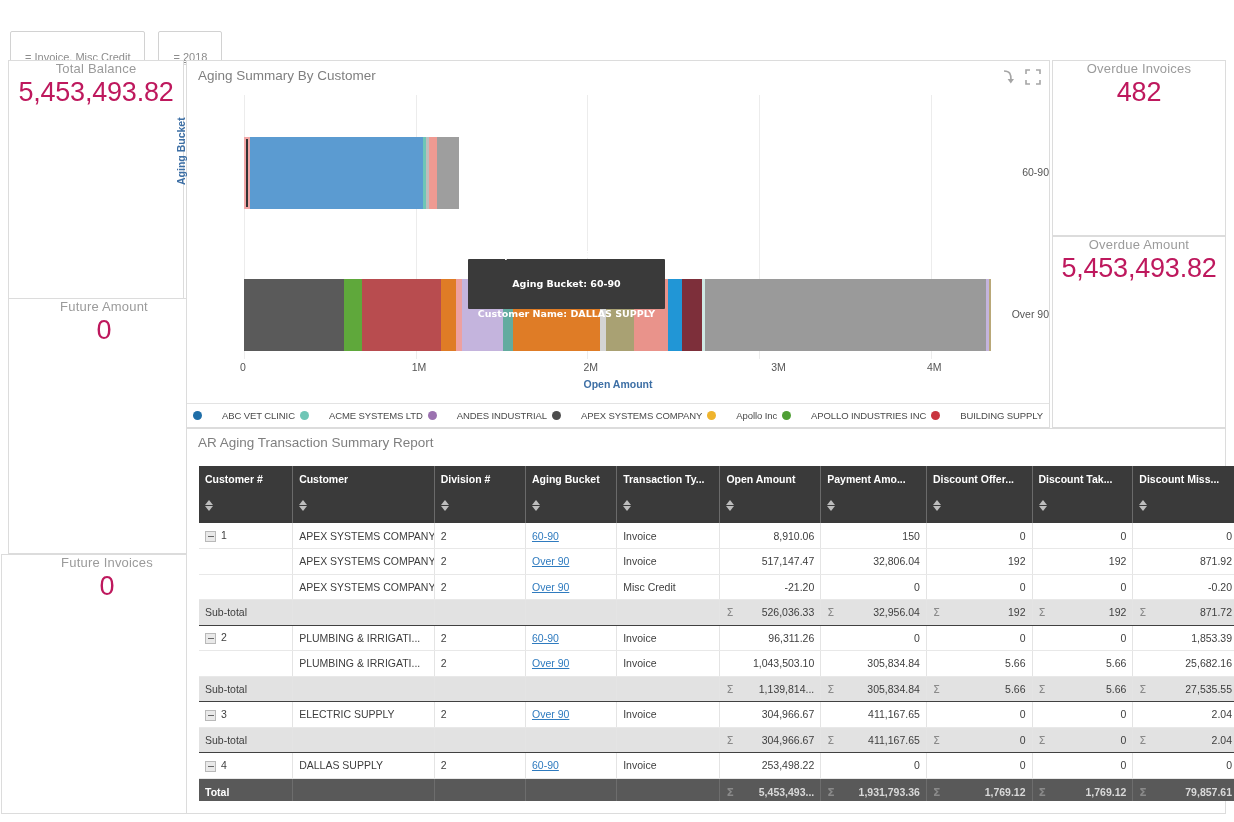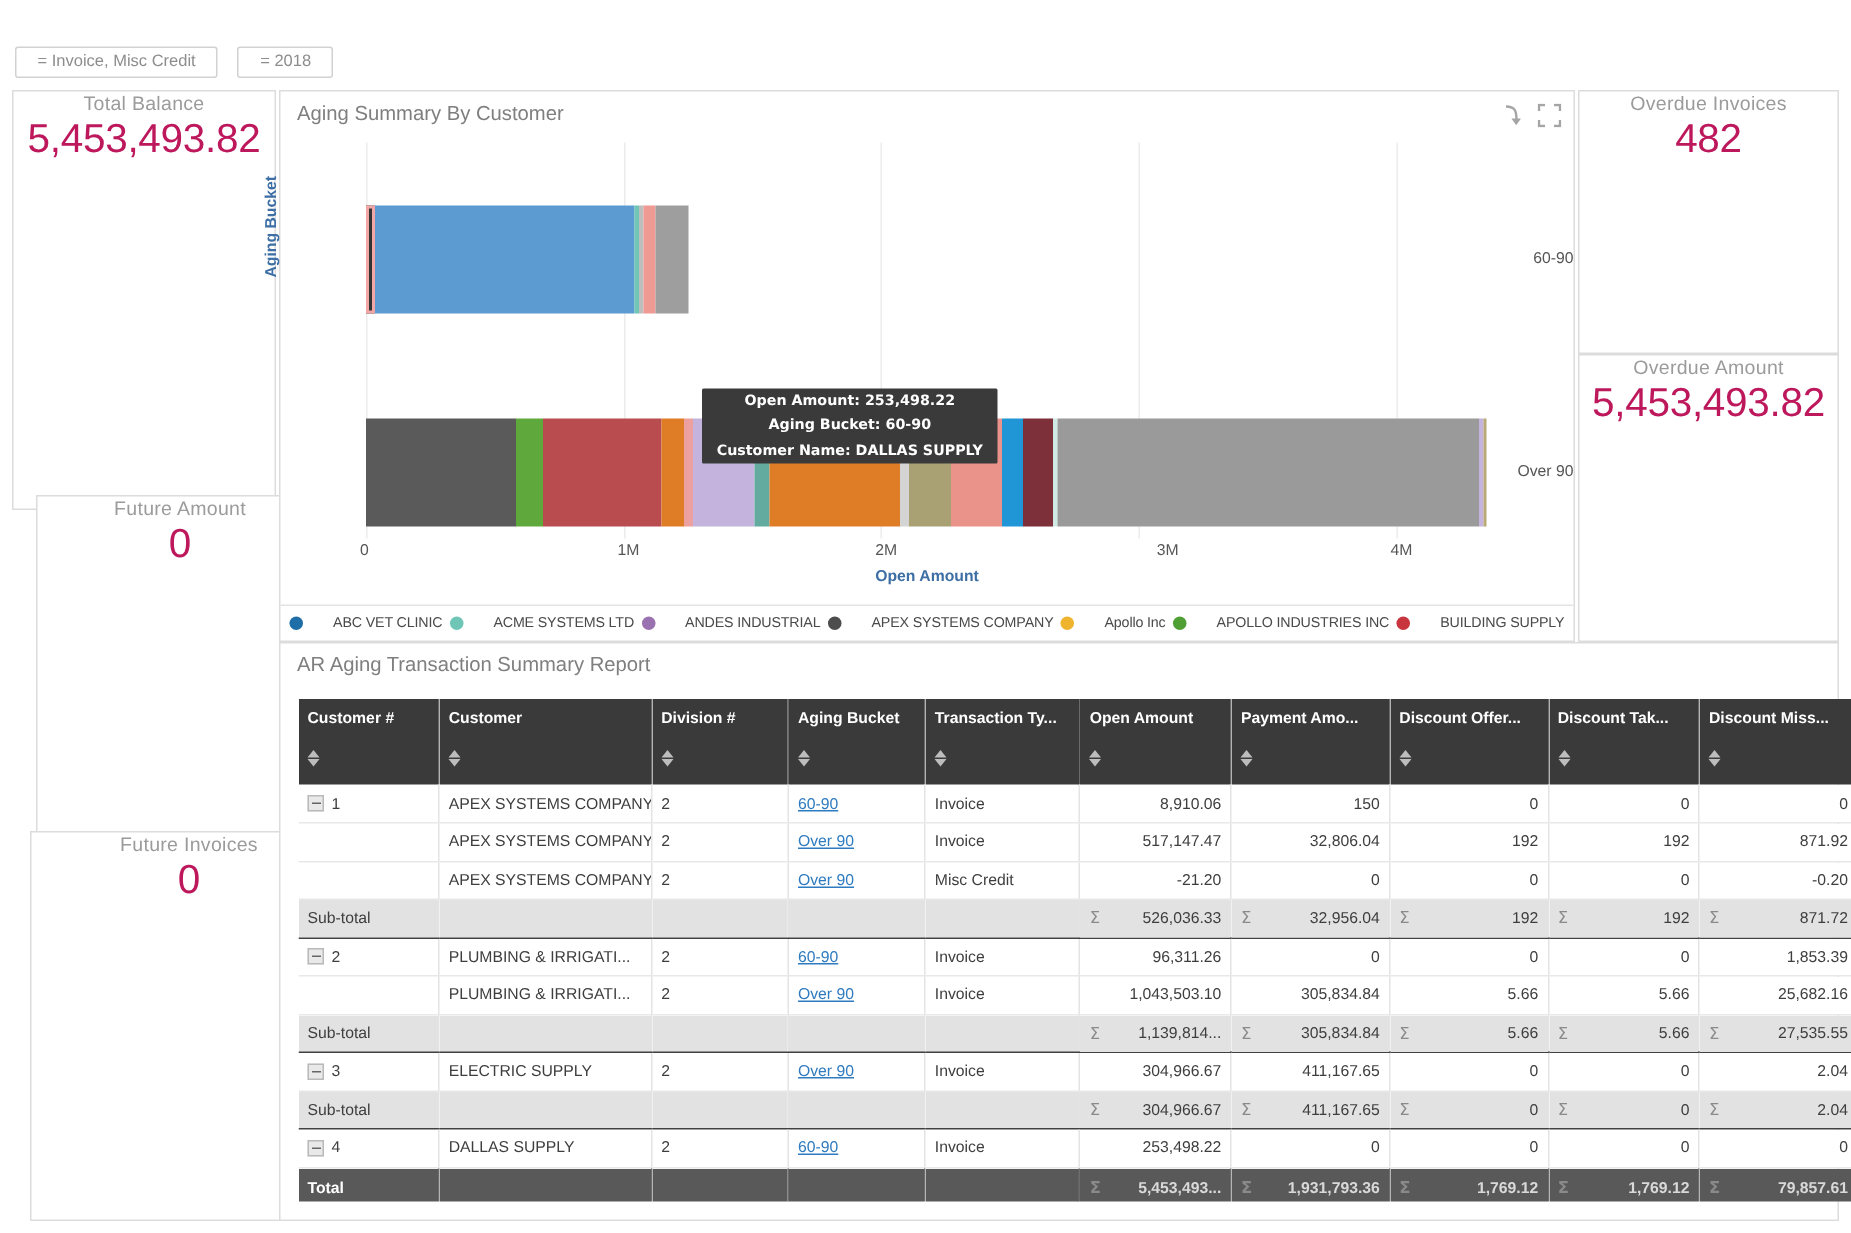--- a/index.html
+++ b/index.html
@@ -21,36 +21,36 @@
   }
   #breadcrumb .crumb { cursor:pointer; }
   #breadcrumb .caret {
     display:inline-block; font-size:11px; color:#9a9a9a;
     vertical-align:middle; margin-left:3px; transform:translateY(2px);
   }
   #breadcrumb .sep { margin:0 9px; color:#a9a9a9; }
 
   #filter-chips { position:absolute; left:10px; top:31px; display:flex; gap:13px; }
   .chip {
-    min-width:60px; height:21px; padding:0 14px;
+    min-width:60px; height:21px; padding:16px 14px;
     border:1px solid #d2d2d2; border-radius:2px; background:#fff;
     font-size:11px; color:#8d8d8d; line-height:19px; text-align:center;
-    white-space:nowrap; cursor:pointer;
+    white-space:nowrap; cursor:pointer;text-decoration:underline;
   }
 
   
   .panel { position:absolute; background:#fff; border:1px solid #dcdcdc; }
 
   .kpi { display:flex; flex-direction:column; align-items:center; }
   .kpi-label { font-size:13px; color:#9b9b9b; font-weight:400; margin-bottom:1px; letter-spacing:.2px; }
   .kpi-value { font-size:27px; color:#be185d; font-weight:400; letter-spacing:-.2px; }
 
   #kpi-total-balance  { left:8px;   top:60px;  width:176px; height:280px; }
-  #kpi-future-amount  { left:24px;   top:298px; width:192px; height:256px;margin-top:32px; }
-  #kpi-future-invoices{ left:20px;   top:554px; width:212px; height:260px; }
+  #kpi-future-amount  { left:8px;   top:298px; width:192px; height:256px; }
+  #kpi-future-invoices{ left:1px;   top:554px; width:212px; height:260px; }
   #kpi-overdue-invoices{ left:1052px; top:60px;  width:174px; height:176px; }
   #kpi-overdue-amount { left:1052px; top:236px; width:174px; height:192px; }
 
   
   #chart-panel { left:186px; top:60px; width:864px; height:368px; }
   #chart-title {
     position:absolute; left:11px; top:7px;
     font-size:13.5px; color:#7f7f7f; font-weight:400;
   }
   #chart-tools { position:absolute; right:8px; top:8px; display:flex; gap:9px; align-items:center; }
@@ -77,21 +77,21 @@
 
   .bar-row { position:absolute; display:flex; }
   .seg { height:100%; }
   .bar-hl { outline:2px solid #f2a7a7; outline-offset:-2px; }
 
   #tooltip {
     position:absolute; left:281px; top:198px; width:197px; height:50px;
     background:#3a3a3a; color:#fff; border-radius:1px;
     font-size:9.5px; font-weight:bold; line-height:1;
     display:flex; flex-direction:column; align-items:center;
-    justify-content:center; gap:7px; z-index:30;
+    justify-content:center; gap:20px; z-index:30;
     font-family:"DejaVu Sans", sans-serif;
   }
 
   #legend {
     position:absolute; left:0; right:0; bottom:0; height:24px;
     border-top:1px solid #e3e3e3;
     display:flex; align-items:center; justify-content:center;
     gap:5px; flex-wrap:nowrap;
   }
   .leg-item { display:flex; align-items:center; gap:20px; cursor:pointer; white-space:nowrap; }

